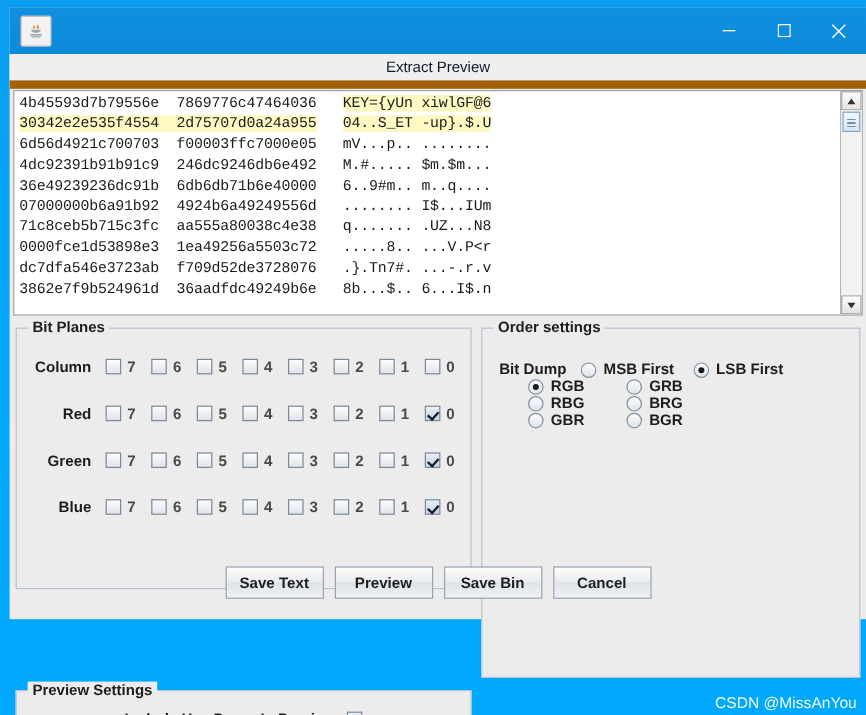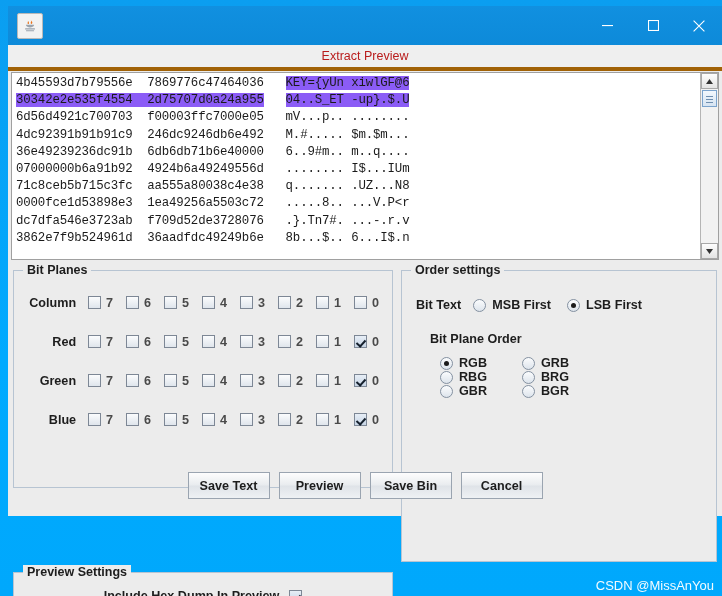--- a/index.html
+++ b/index.html
@@ -50,24 +50,24 @@
     width: 46px; height: 39px;
     display: flex; align-items: center; justify-content: center;
     color: #ffffff;
   }
   .win-btn svg { display:block; }
 
   
   #dialog-header {
     height: 22px;
     background: #efefef;
-    border-bottom: 4px solid #a16207;
+    border-bottom: 7px solid #a16207;
     display: flex; align-items: center; justify-content: center;
     font-size: 12.5px;
-    color: #b91c1c;
+    color: #0f172a;
     font-weight: 400;
   }
   
   #preview-wrap {
     margin: 1px 3px 0 3px;
     height: 188px;
     background: #ffffff;
     border: 1px solid #a0a0a0;
     display: flex;
     box-sizing: border-box;
@@ -78,21 +78,21 @@
     padding: 2px 0 0 4px;
     font-family: "Liberation Mono", "DejaVu Sans Mono", monospace;
     font-size: 12.4px;
     line-height: 17.2px;
     color: #1a1a1a;
     white-space: pre;
     overflow: hidden;
     letter-spacing: -0.15px;
   }
   .hexline { height: 17.2px; }
-  .sel { background: #8b5cf6; }
+  .sel { background: #fef9c3; }
   
   #vscroll {
     width: 17px;
     background: #f0f0f0;
     border-left: 1px solid #b5b5b5;
     display: flex;
     flex-direction: column;
     justify-content: space-between;
     align-items: center;
     position: relative;
@@ -497,34 +497,33 @@
               </div>
             </div>
           </div>
       </div>
 
       <div class="panel" id="order-panel">
         <div class="legend">Order settings</div>
 
 
         <div class="ord-row" style="margin-top:27px">
-          <div class="ord-label">Bit Text</div>
+          <div class="ord-label">Bit Dump</div>
           <div id="bit-order-opts" style="display:flex">
               <div class="radio-opt">
                 <span class="radio"></span>
                 <span>MSB First</span>
               </div>
               <div class="radio-opt">
                 <span class="radio on"></span>
                 <span>LSB First</span>
               </div>
             </div>
         </div>
 
-        <div id="bpo-title">Bit Plane Order</div>
         <div class="bpo-grid" id="bpo-opts">
             <div class="radio-opt">
               <span class="radio on"></span>
               <span>RGB</span>
             </div>
             <div class="radio-opt">
               <span class="radio"></span>
               <span>GRB</span>
             </div>
             <div class="radio-opt">

